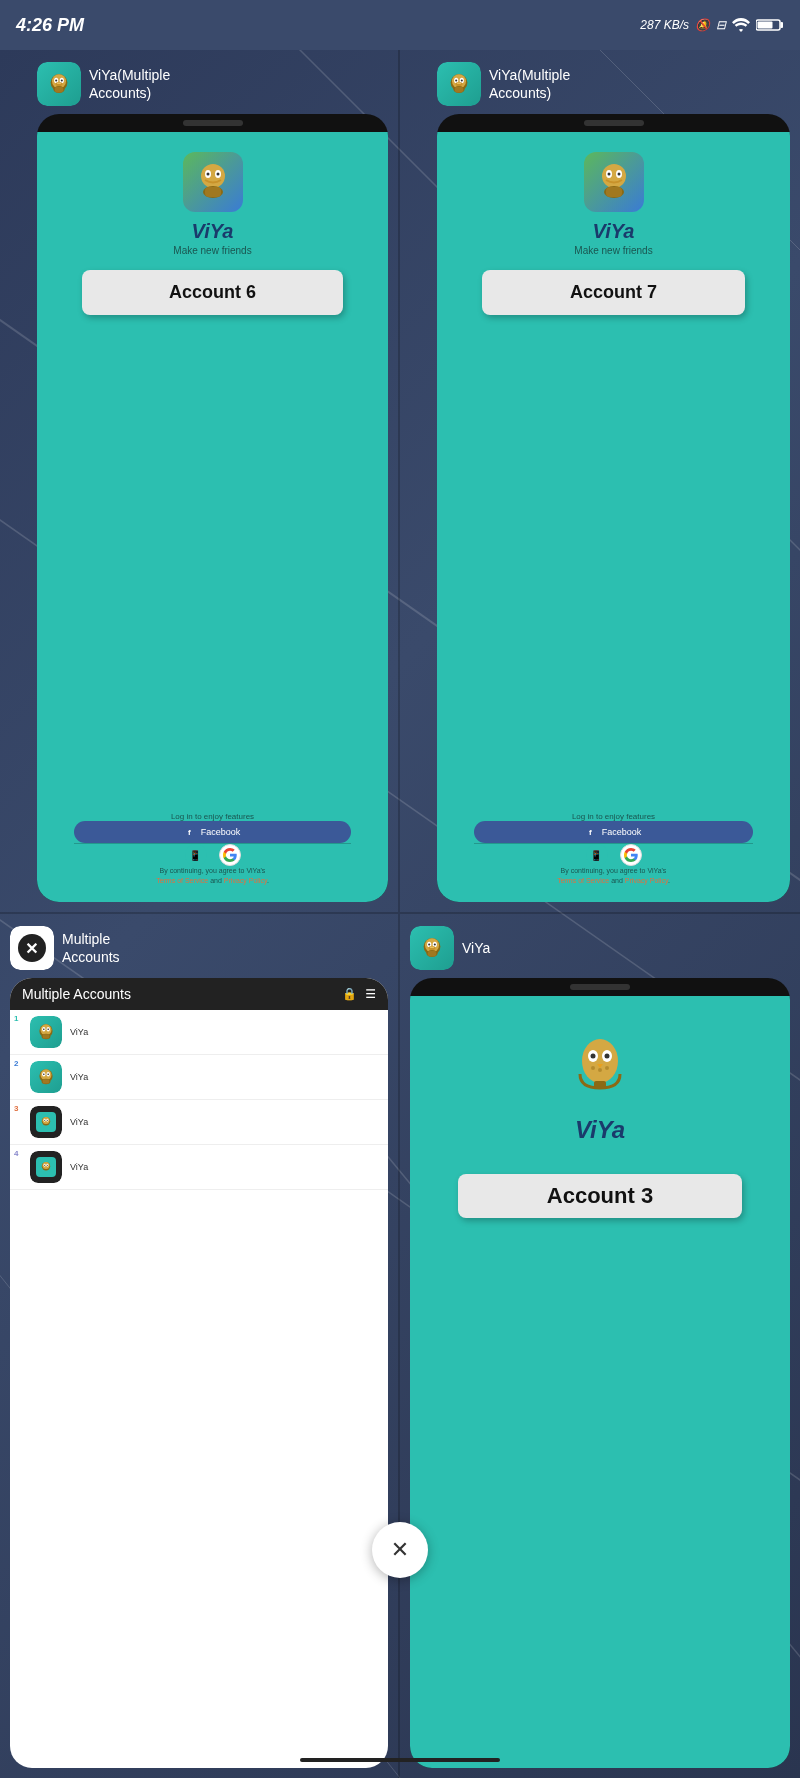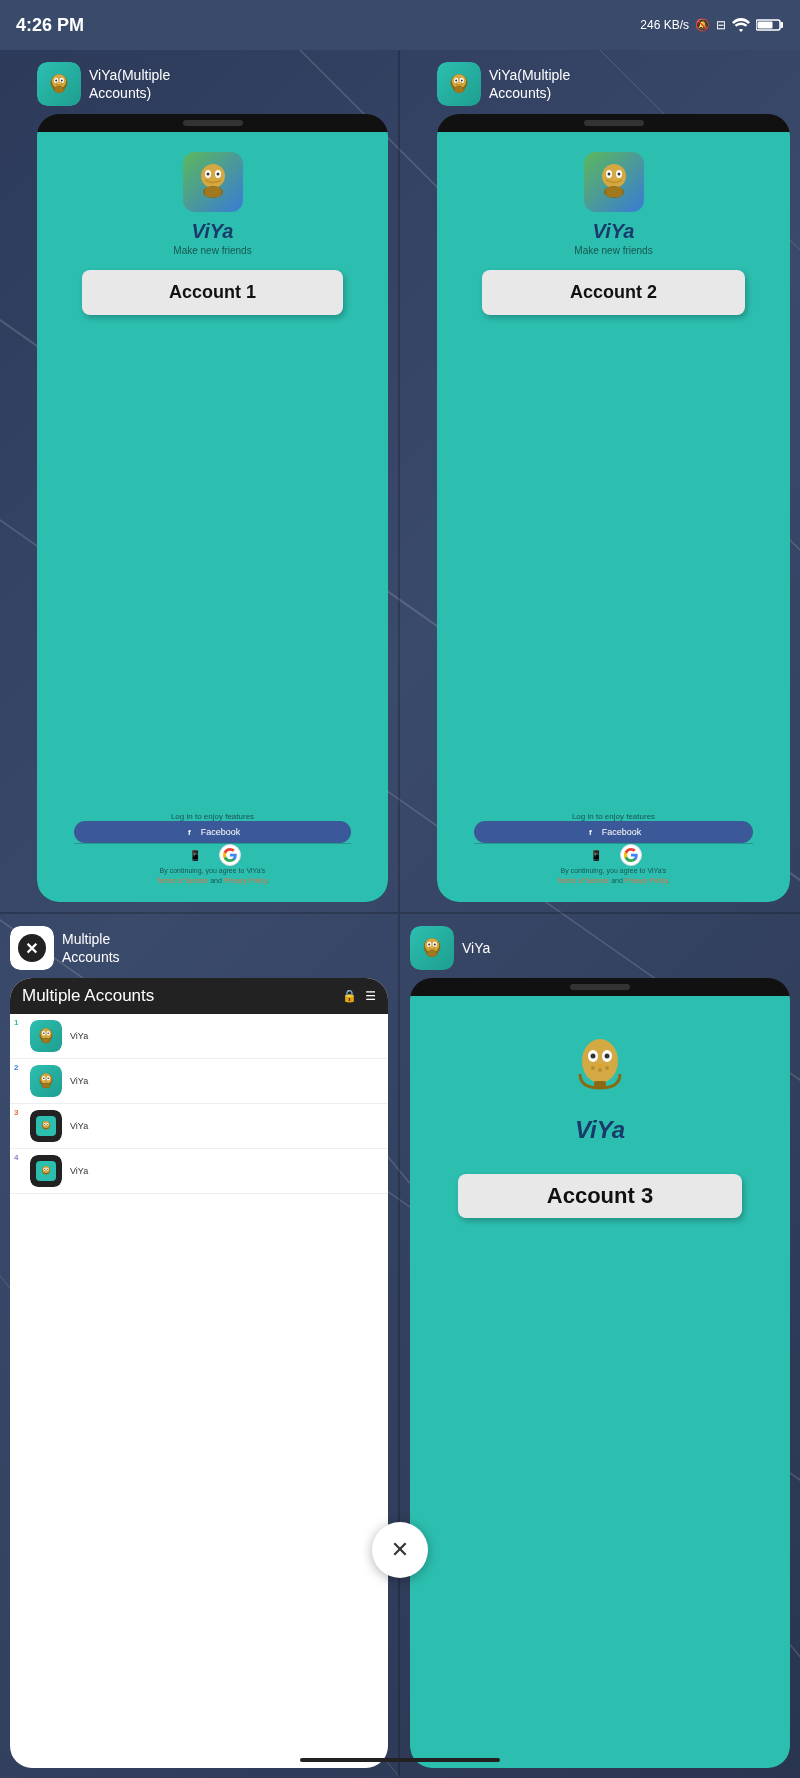--- a/index.html
+++ b/index.html
@@ -16,20 +16,21 @@
     .status-bar {
       position: absolute;
       top: 0; left: 0; right: 0;
       height: 50px;
       background: #3a4a6b;
       display: flex;
       align-items: center;
       justify-content: space-between;
       padding: 0 16px;
       z-index: 100;
+      font-style: italic;
     }
     .status-time {
       color: white;
       font-size: 18px;
       font-weight: bold;
     }
     .status-icons {
       display: flex;
       align-items: center;
       gap: 6px;
@@ -203,21 +204,21 @@
     }
     .ma-header {
       background: #222;
       padding: 8px 12px;
       display: flex;
       align-items: center;
       justify-content: space-between;
     }
     .ma-header-title {
       color: white;
-      font-size: 17px;
+      font-size: 14px;
     }
     .ma-header-icons {
       display: flex;
       gap: 8px;
     }
     .ma-list {
       flex: 1;
       overflow: hidden;
     }
     .ma-row {
@@ -345,21 +346,21 @@
       border-radius: 3px;
       margin: 6px auto;
     }
   </style>
 </head>
 <body>
 
 <div class="status-bar">
   <span class="status-time">4:26 PM</span>
   <div class="status-icons">
-    <span class="status-icon-item">246 KB/s</span>
+    <span class="status-icon-item">287 KB/s</span>
     <span class="status-icon-item">🔕</span>
     <span class="status-icon-item">⊟</span>
     <span class="status-icon-item">
       <svg width="18" height="14" viewBox="0 0 18 14" fill="white">
         <path d="M9 3C6.2 3 3.7 4.1 1.8 6L0 4.2C2.4 1.6 5.5 0 9 0s6.6 1.6 9 4.2L16.2 6C14.3 4.1 11.8 3 9 3z"></path>
         <path d="M9 7c-1.8 0-3.4.7-4.6 1.8L2.7 7.1C4.4 5.5 6.6 4.5 9 4.5s4.6 1 6.3 2.6L13.6 8.8C12.4 7.7 10.8 7 9 7z"></path>
         <path d="M9 11c-.8 0-1.6.3-2.1.8L9 14l2.1-2.2C10.6 11.3 9.8 11 9 11z"></path>
       </svg>
     </span>
     <span class="status-icon-item">
@@ -423,21 +424,21 @@
               <ellipse cx="35" cy="22" rx="3" ry="4" fill="white"></ellipse>
               <circle cx="25" cy="22" r="1.5" fill="#333"></circle>
               <circle cx="35" cy="22" r="1.5" fill="#333"></circle>
               <path d="M22 28 Q30 33 38 28" stroke="#C8922A" stroke-width="2" fill="none"></path>
               <ellipse cx="30" cy="40" rx="10" ry="6" fill="#8B6914"></ellipse>
               <rect x="22" y="35" width="16" height="10" rx="4" fill="#A07820"></rect>
             </svg>
           </div>
           <div class="viya-brand-name">ViYa</div>
           <div class="viya-tagline">Make new friends</div>
-          <div class="account-button">Account 1</div>
+          <div class="account-button">Account 6</div>
           <div class="login-section">
             <div class="login-label">Log in to enjoy features</div>
             <div class="facebook-btn">
               <svg width="10" height="10" viewBox="0 0 10 10" fill="white">
                 <rect width="10" height="10" rx="2" fill="#3b5998"></rect>
                 <text x="3" y="8" fill="white" font-size="8" font-weight="bold">f</text>
               </svg>
               <span class="facebook-btn-text">Facebook</span>
             </div>
             <div class="social-divider"></div>
@@ -498,21 +499,21 @@
               <ellipse cx="35" cy="22" rx="3" ry="4" fill="white"></ellipse>
               <circle cx="25" cy="22" r="1.5" fill="#333"></circle>
               <circle cx="35" cy="22" r="1.5" fill="#333"></circle>
               <path d="M22 28 Q30 33 38 28" stroke="#C8922A" stroke-width="2" fill="none"></path>
               <ellipse cx="30" cy="40" rx="10" ry="6" fill="#8B6914"></ellipse>
               <rect x="22" y="35" width="16" height="10" rx="4" fill="#A07820"></rect>
             </svg>
           </div>
           <div class="viya-brand-name">ViYa</div>
           <div class="viya-tagline">Make new friends</div>
-          <div class="account-button">Account 2</div>
+          <div class="account-button">Account 7</div>
           <div class="login-section">
             <div class="login-label">Log in to enjoy features</div>
             <div class="facebook-btn">
               <svg width="10" height="10" viewBox="0 0 10 10" fill="white">
                 <rect width="10" height="10" rx="2" fill="#3b5998"></rect>
                 <text x="3" y="8" fill="white" font-size="8" font-weight="bold">f</text>
               </svg>
               <span class="facebook-btn-text">Facebook</span>
             </div>
             <div class="social-divider"></div>

